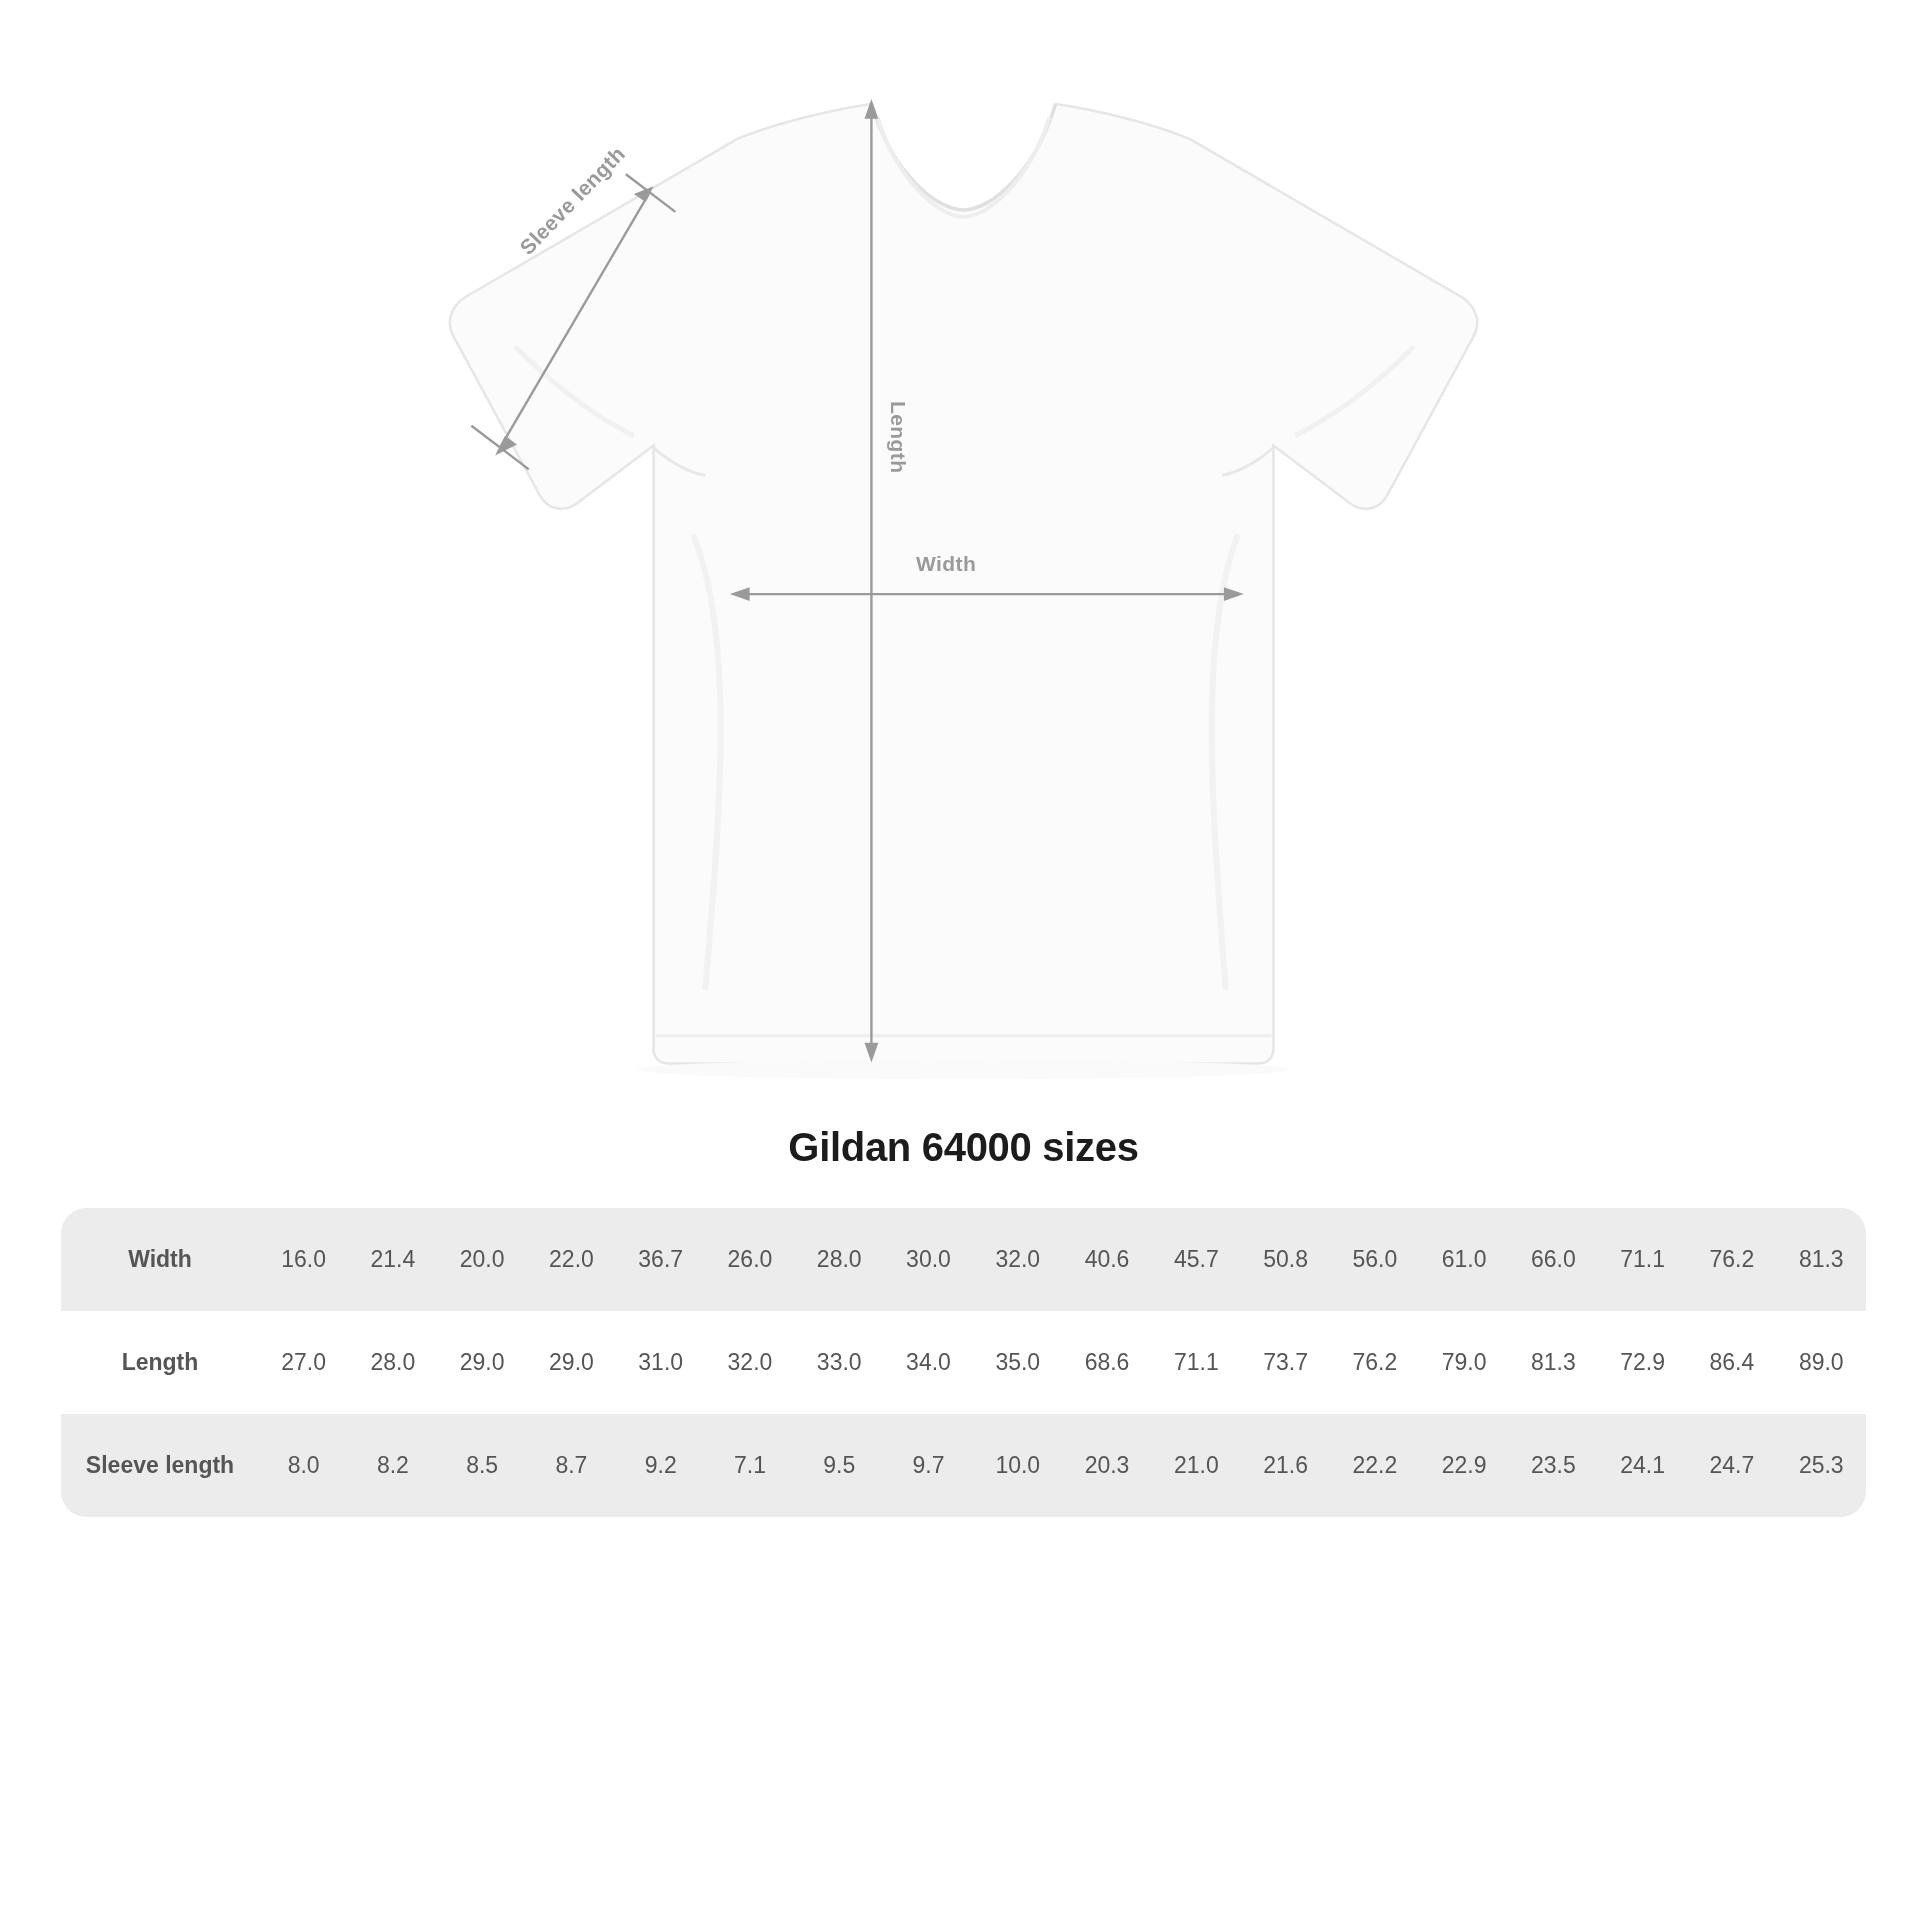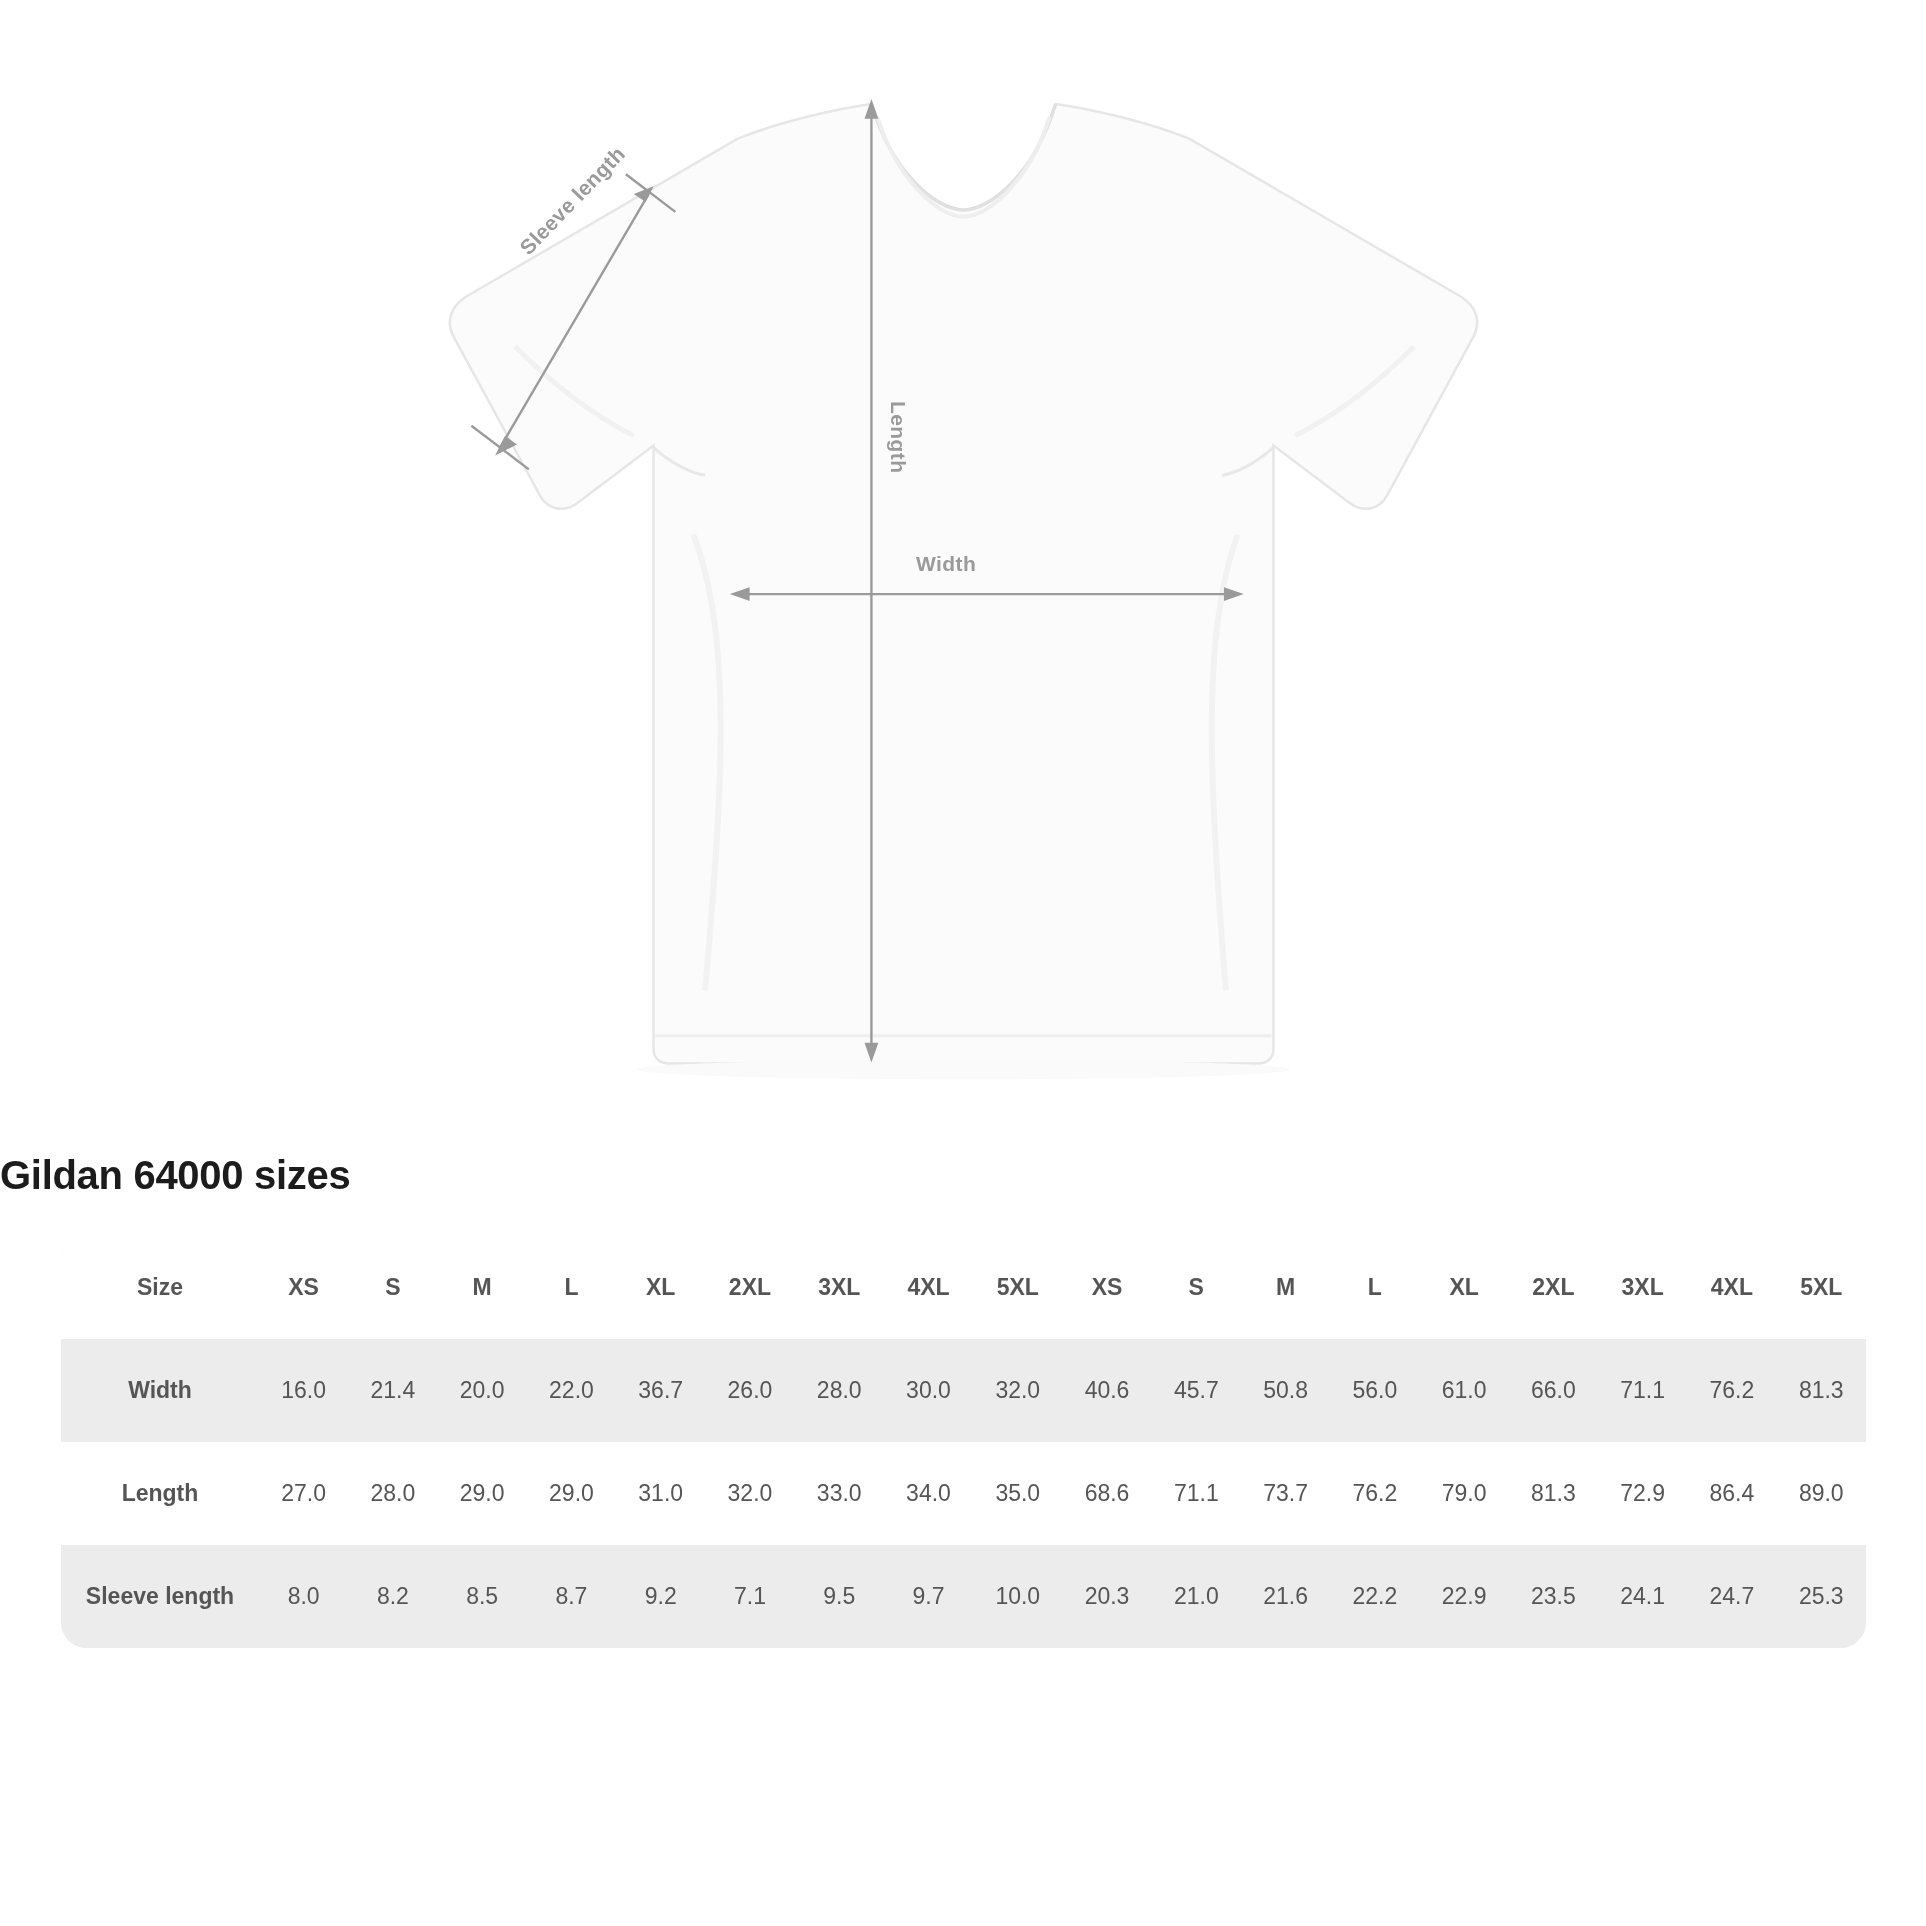--- a/index.html
+++ b/index.html
@@ -43,21 +43,22 @@
     writing-mode: vertical-rl;
     text-orientation: mixed;
   }
   .dim-label.sleeve {
     transform: rotate(-46deg);
     transform-origin: left top;
   }
 
   
   .title-block {
-    margin-top: 44px;
+    text-align: center;
+    margin-top: 16px;
   }
   .chart-title {
     font-size: 40px;
     font-weight: bold;
     color: #1c1c1c;
     letter-spacing: -0.3px;
   }
   .chart-note {
     margin-top: 18px;
     font-size: 23px;
@@ -192,41 +193,20 @@
   </div>
 
   <div class="title-block">
     <div class="chart-title">Gildan 64000 sizes</div>
   </div>
 
   <div class="table-wrap">
     <table class="size-table">
       <tbody>
 
-        <tr class="row-head">
-          <td class="first-col">Size</td>
-          <td>XS</td>
-          <td>S</td>
-          <td>M</td>
-          <td>L</td>
-          <td>XL</td>
-          <td>2XL</td>
-          <td>3XL</td>
-          <td>4XL</td>
-          <td>5XL</td>
-          <td>XS</td>
-          <td>S</td>
-          <td>M</td>
-          <td>L</td>
-          <td>XL</td>
-          <td>2XL</td>
-          <td>3XL</td>
-          <td>4XL</td>
-          <td>5XL</td>
-        </tr>
 
         <tr class="row-shade">
           <td class="first-col row-label">Width</td>
           <td>16.0</td>
           <td>21.4</td>
           <td>20.0</td>
           <td>22.0</td>
           <td>36.7</td>
           <td>26.0</td>
           <td>28.0</td>

